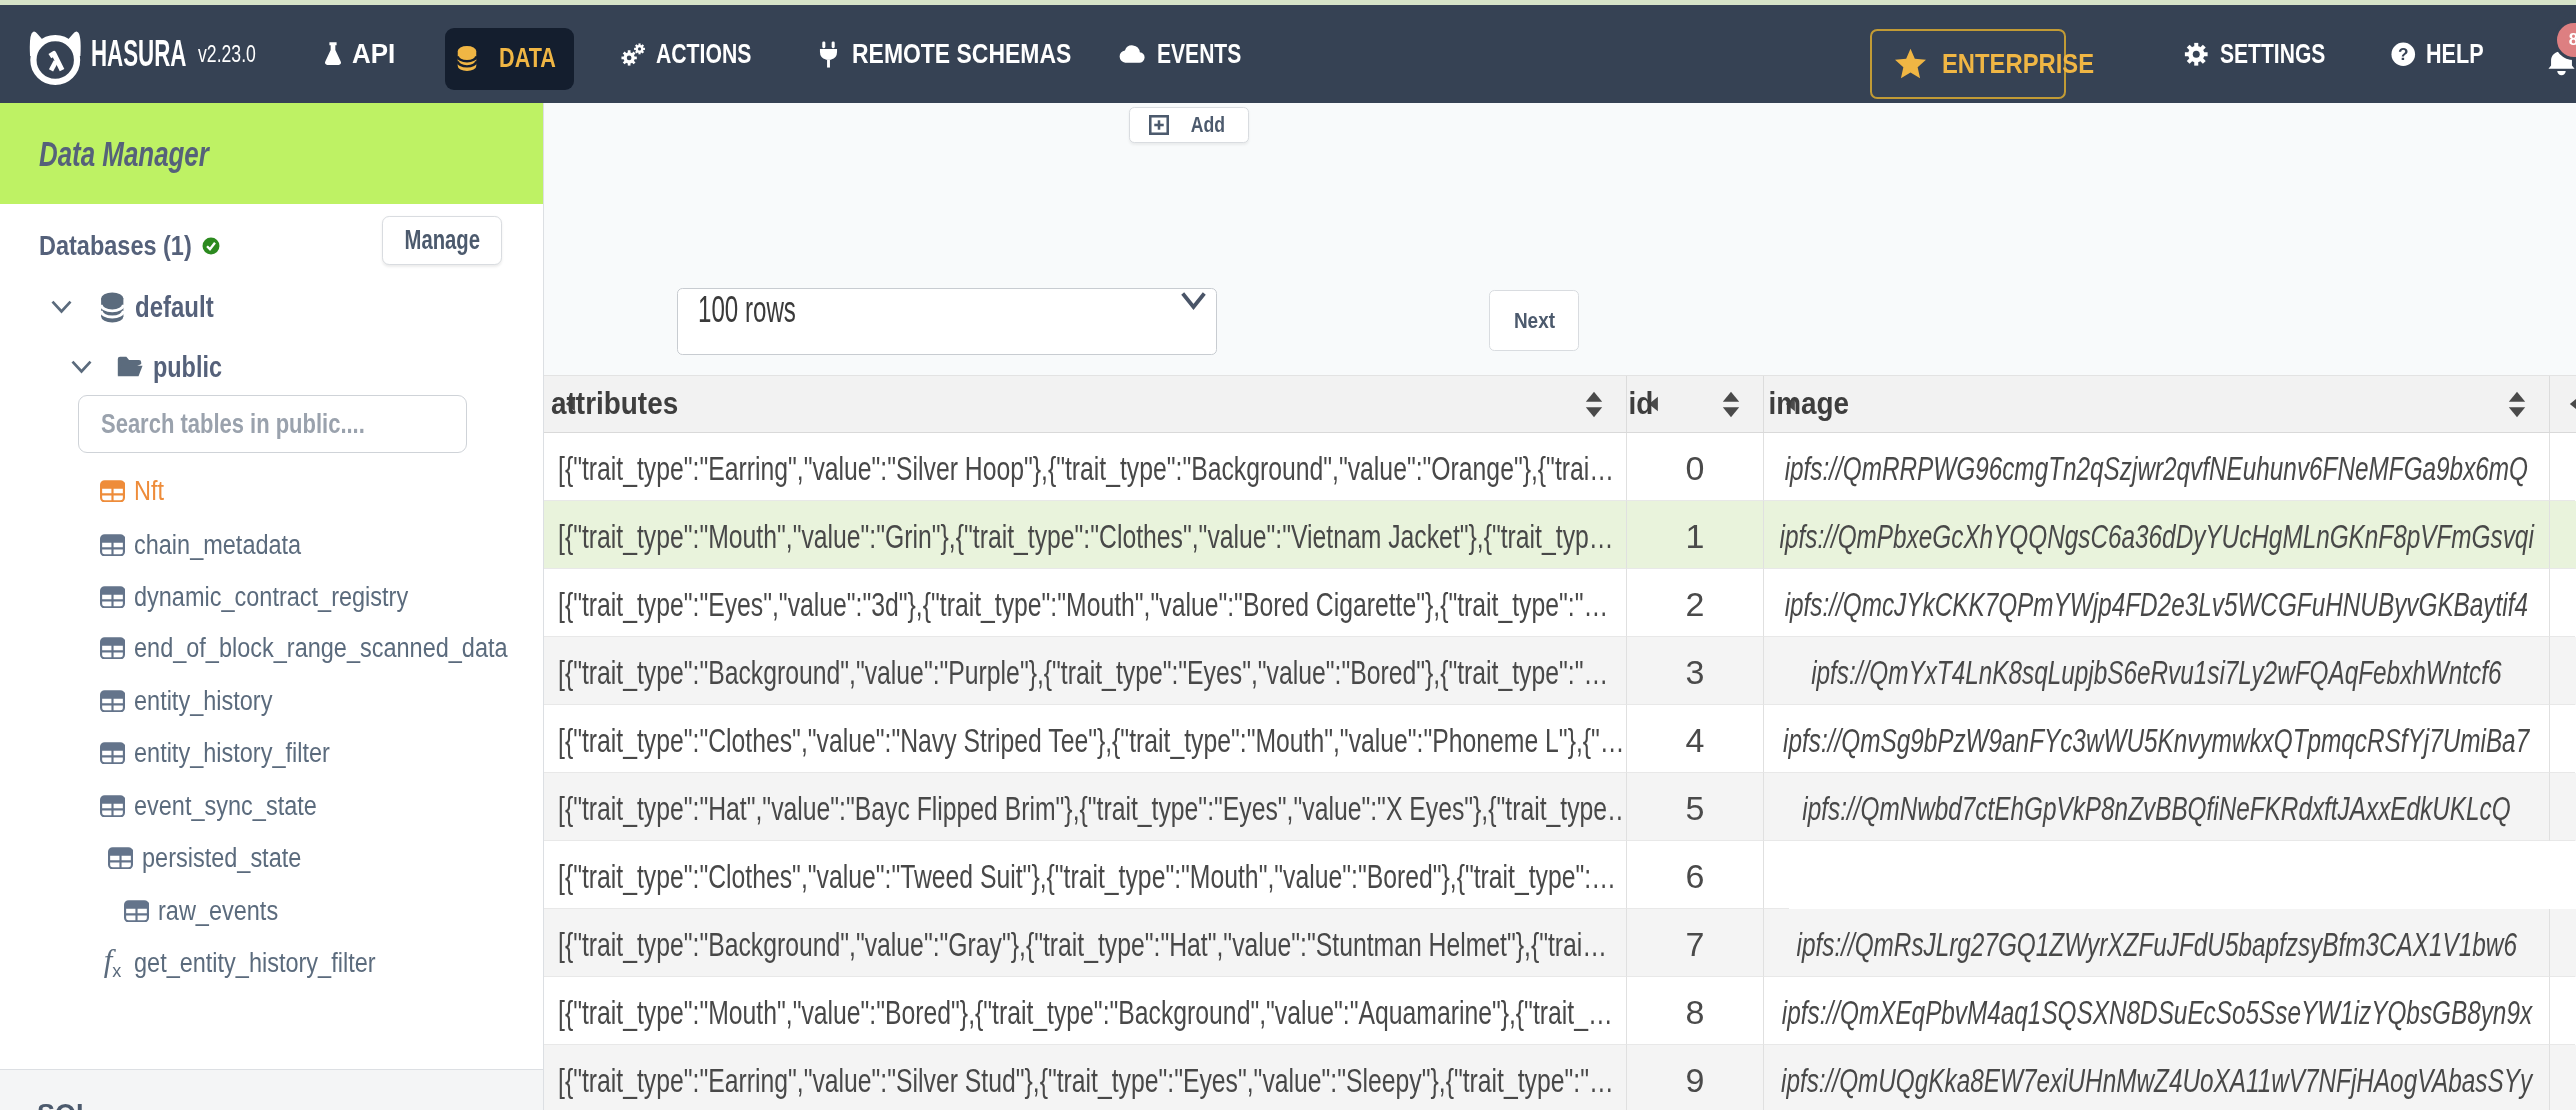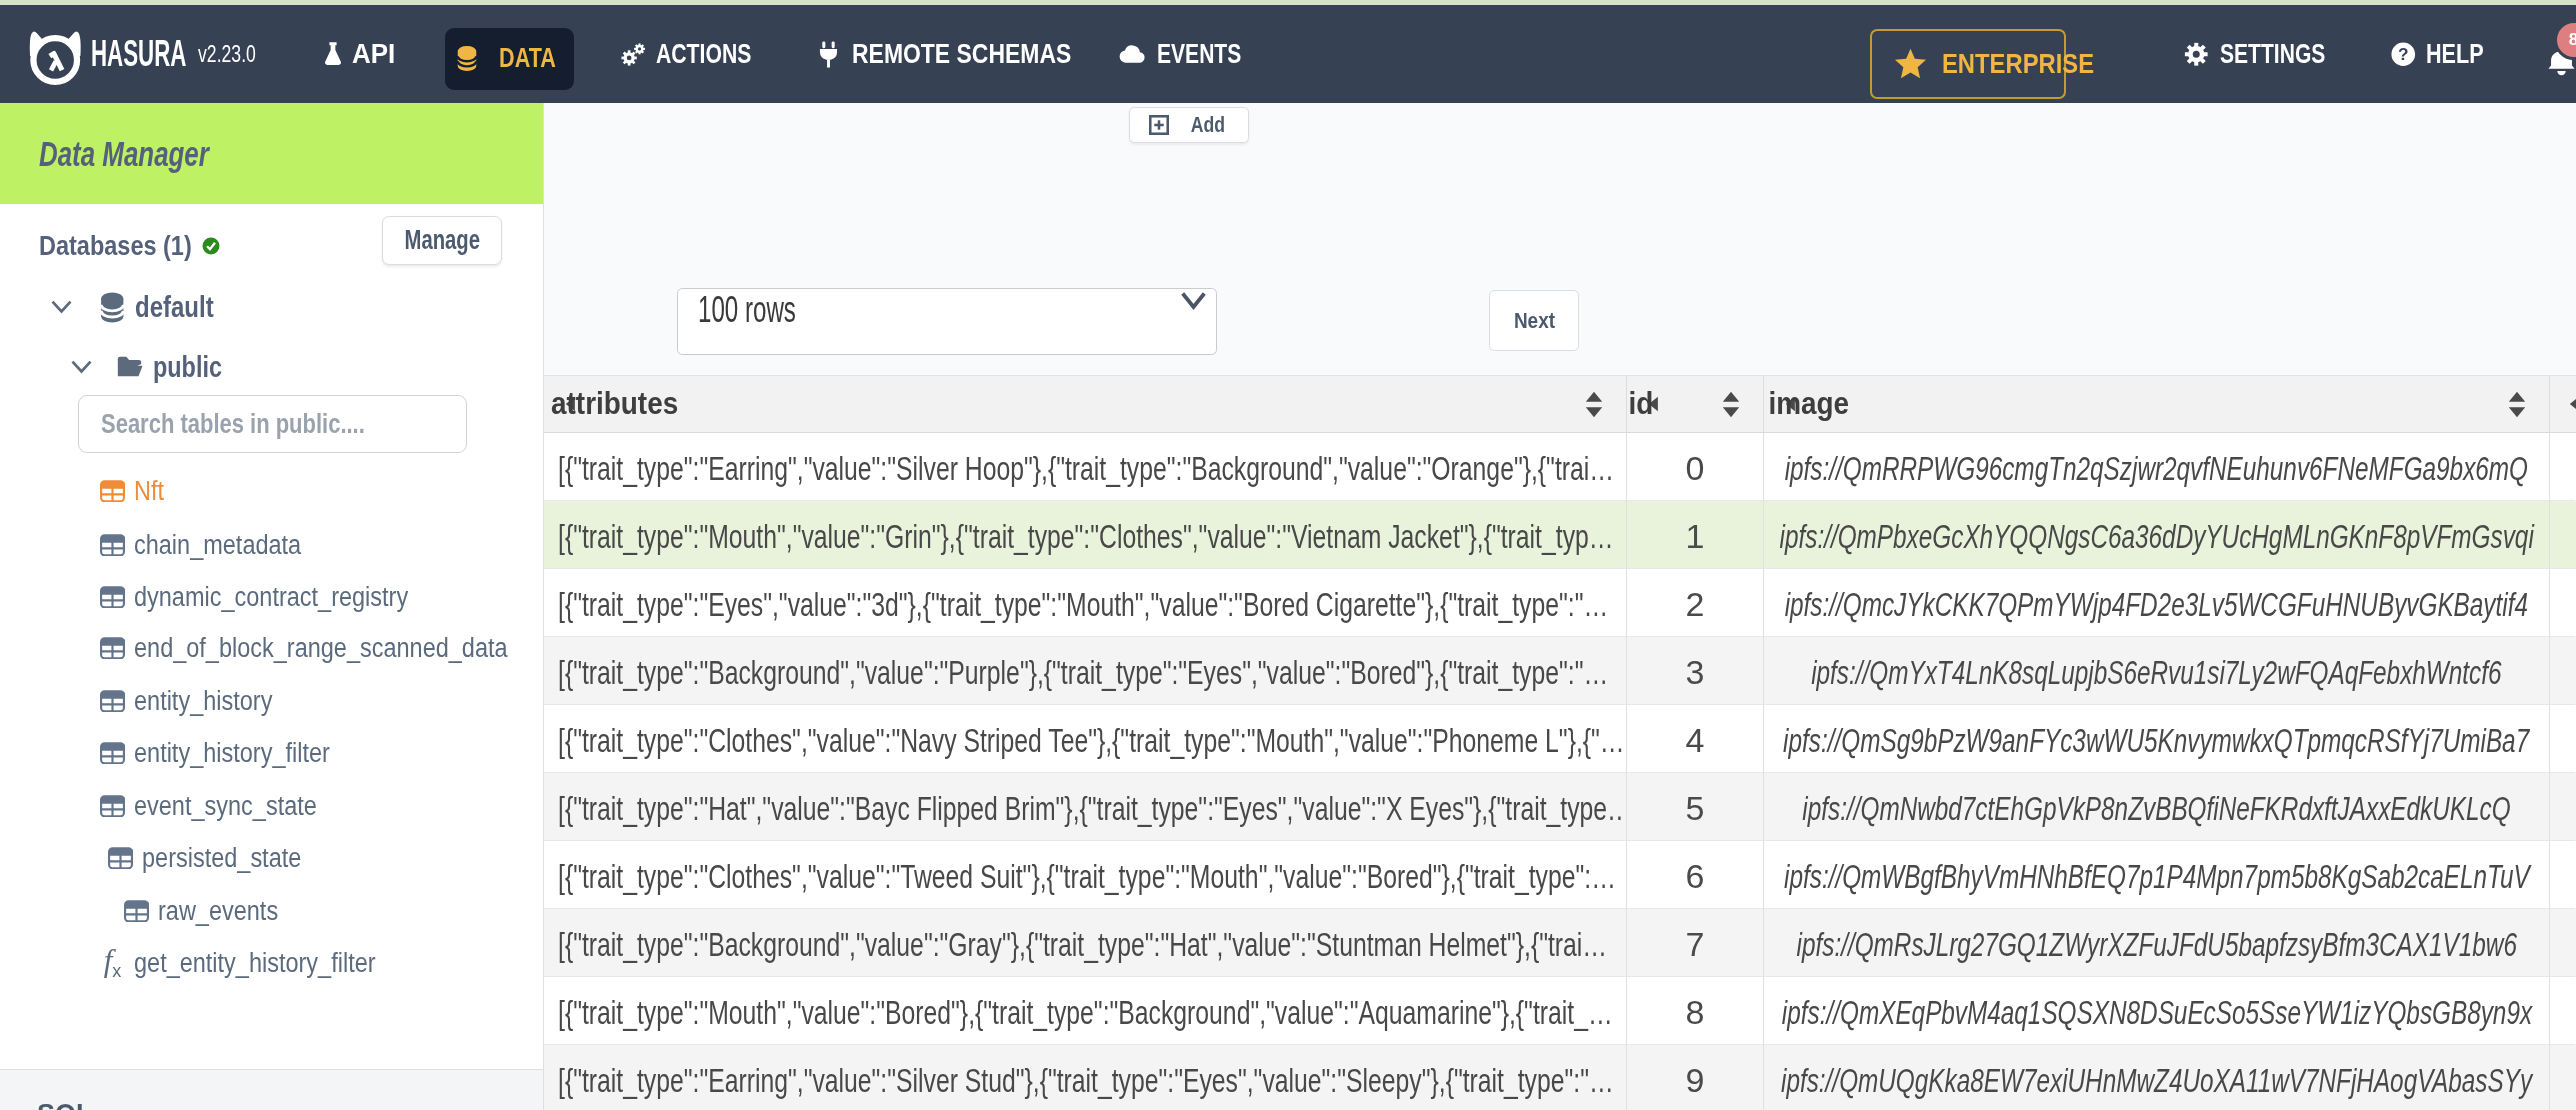--- a/index.html
+++ b/index.html
@@ -419,23 +419,20 @@
       <div class="dcell w3">
         <span class="ix cx cc">ipfs://QmNwbd7ctEhGpVkP8nZvBBQfiNeFKRdxftJAxxEdkUKLcQ</span>
       </div>
       <div class="dcell w4"></div>
     </div>
     <div class="drow">
       <div class="dcell w1">
         <span class="tx cx">[{"trait_type":"Clothes","value":"Tweed Suit"},{"trait_type":"Mouth","value":"Bored"},{"trait_type":…</span>
       </div>
       <div class="dcell w2">6</div>
-      <div class="dcell w3">
-        <span class="ix cx cc">ipfs://QmWBgfBhyVmHNhBfEQ7p1P4Mpn7pm5b8KgSab2caELnTuV</span>
-      </div>
       <div class="dcell w4"></div>
     </div>
     <div class="drow alt">
       <div class="dcell w1">
         <span class="tx cx">[{"trait_type":"Background","value":"Gray"},{"trait_type":"Hat","value":"Stuntman Helmet"},{"trai…</span>
       </div>
       <div class="dcell w2">7</div>
       <div class="dcell w3">
         <span class="ix cx cc">ipfs://QmRsJLrg27GQ1ZWyrXZFuJFdU5bapfzsyBfm3CAX1V1bw6</span>
       </div>

